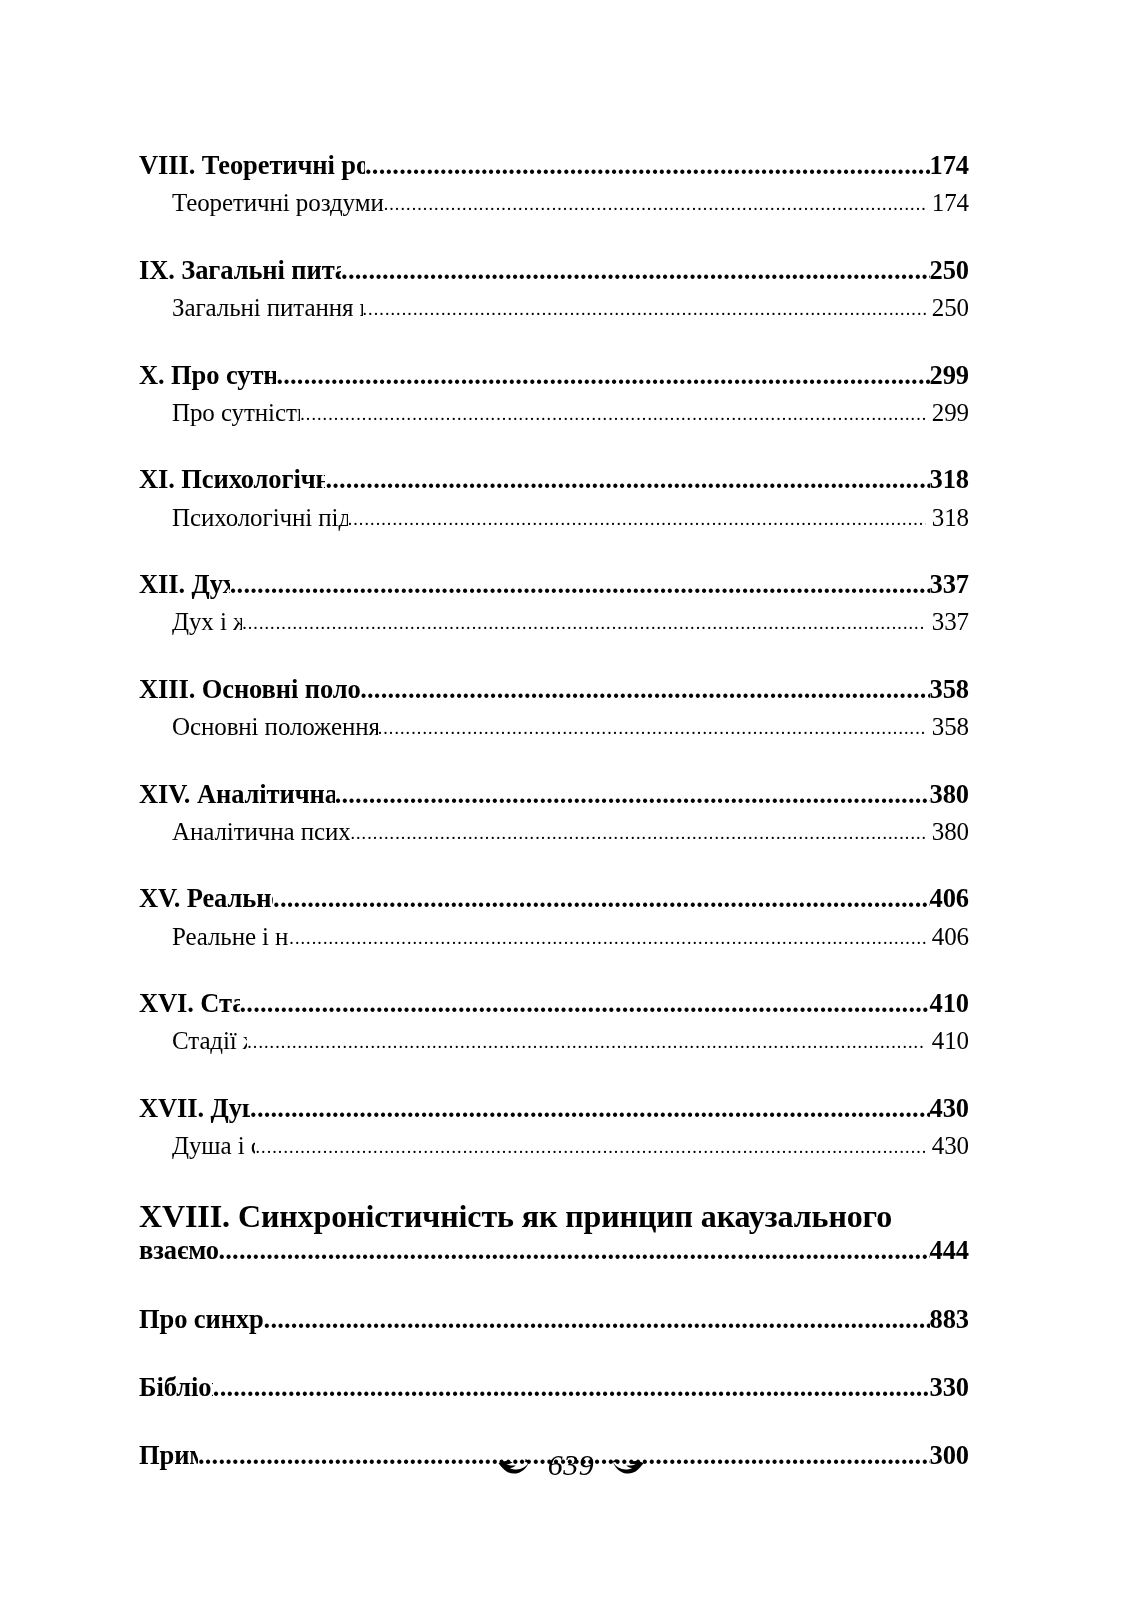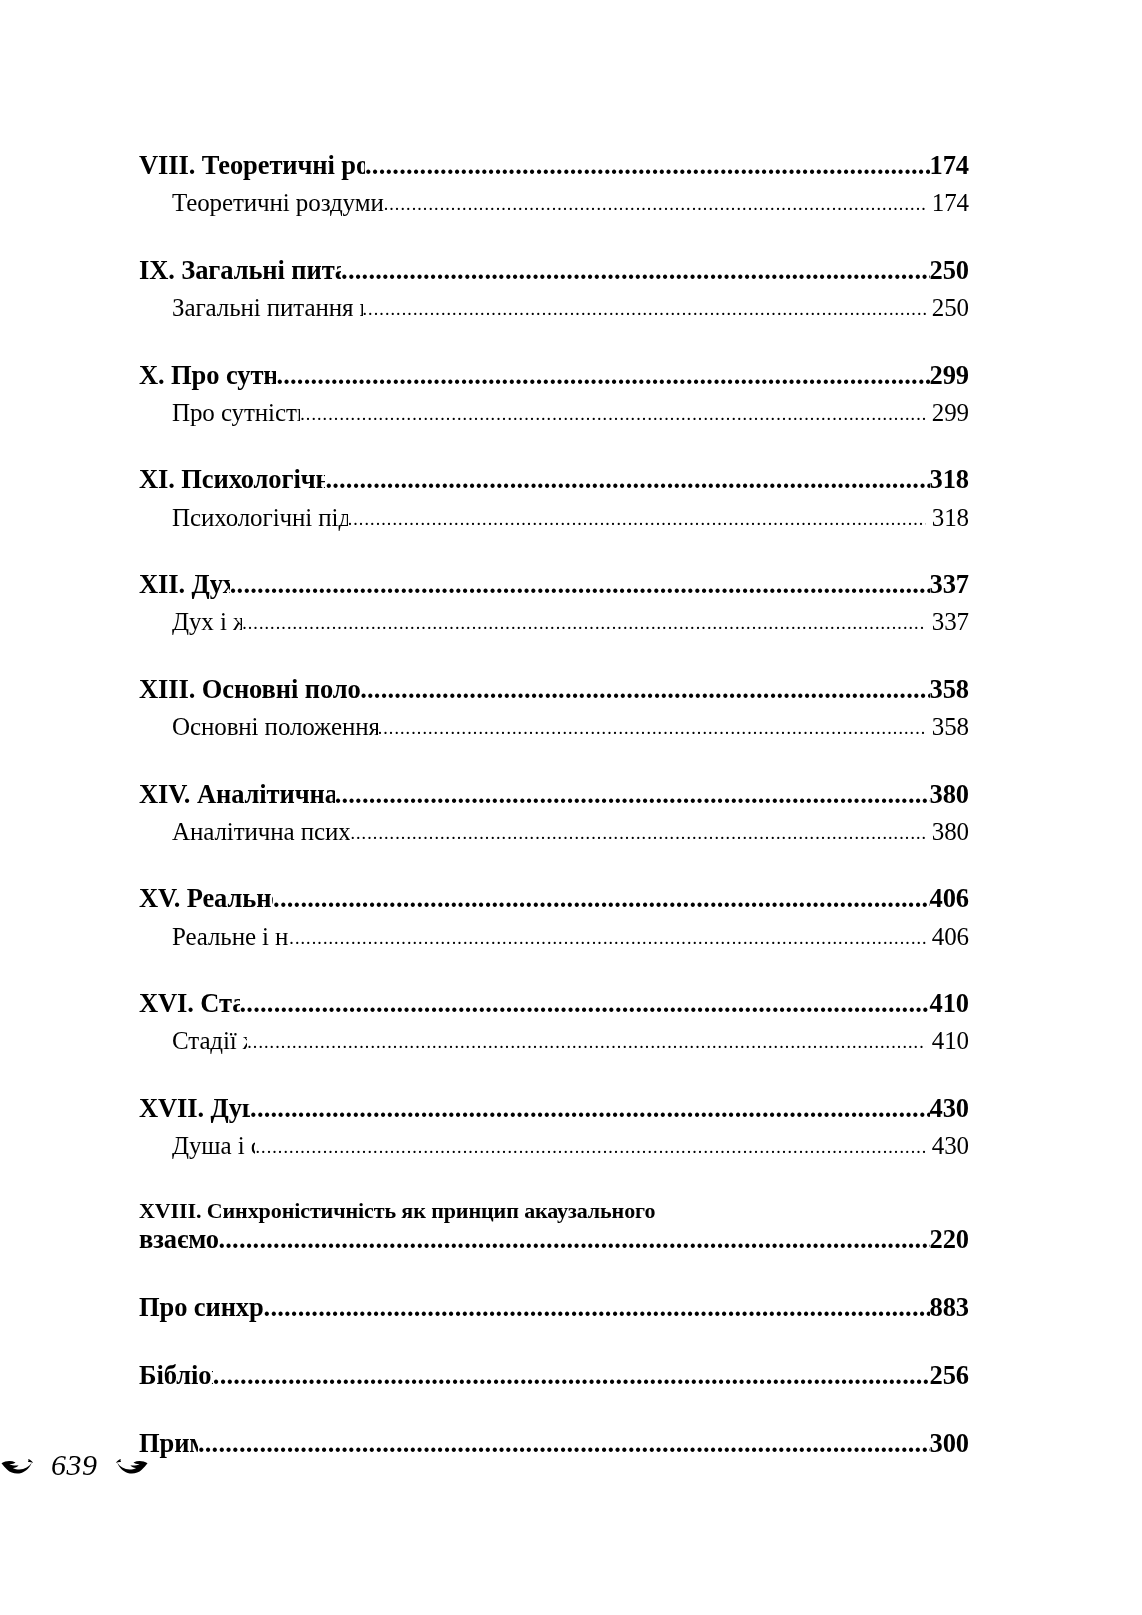--- a/index.html
+++ b/index.html
@@ -74,21 +74,21 @@
     font-size: 26.5px;
     letter-spacing: 0.2px;
   }
   .chapter-row .pagenum {
     font-weight: 600;
     padding-left: 0px;
   }
 
   
   .chapter-wrap-line {
-    font-size: 22px;
+    font-size: 32px;
     line-height: 1.18;
     font-weight: 600;
     letter-spacing: -0.1px;
     white-space: nowrap;
   }
 
   
   .section-row {
     font-size: 25px;
     line-height: 1.18;
@@ -123,21 +123,21 @@
     margin-bottom: 37px;
   }
 
   
   .footer {
     position: absolute;
     left: 0;
     top: 1448px;
     width: 1142px;
     display: flex;
-    justify-content: flex-start;
+    justify-content: center;
     align-items: center;
     gap: 17px;
   }
   .footer .folio {
     font-size: 30px;
     font-style: italic;
     font-family: "Liberation Serif", "DejaVu Serif", serif;
     letter-spacing: 0.5px;
   }
   .ornament {
@@ -283,34 +283,34 @@
         <span class="leader"></span>
         <span class="pagenum">430</span>
       </div>
     </div>
 
     <div class="group">
       <div class="chapter-wrap-line">XVIII. Синхроністичність як принцип акаузального</div>
       <div class="row chapter-row">
         <span class="title">взаємозв'язку</span>
         <span class="leader"></span>
-        <span class="pagenum">220</span>
+        <span class="pagenum">444</span>
       </div>
     </div>
 
     <div class="row chapter-row standalone">
       <span class="title">Про синхроністичність</span>
       <span class="leader"></span>
       <span class="pagenum">883</span>
     </div>
 
     <div class="row chapter-row standalone">
       <span class="title">Бібліографія</span>
       <span class="leader"></span>
-      <span class="pagenum">256</span>
+      <span class="pagenum">330</span>
     </div>
 
     <div class="row chapter-row standalone">
       <span class="title">Примітки</span>
       <span class="leader"></span>
       <span class="pagenum">300</span>
     </div>
 
   </div>
 

